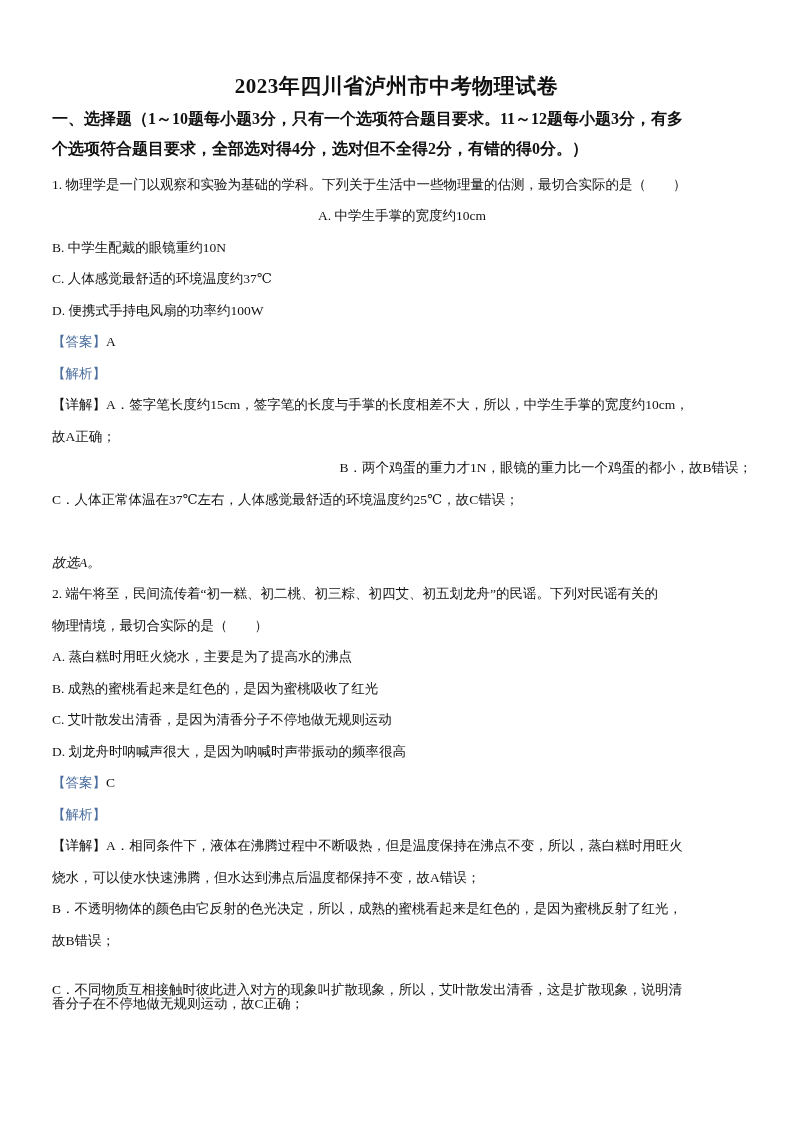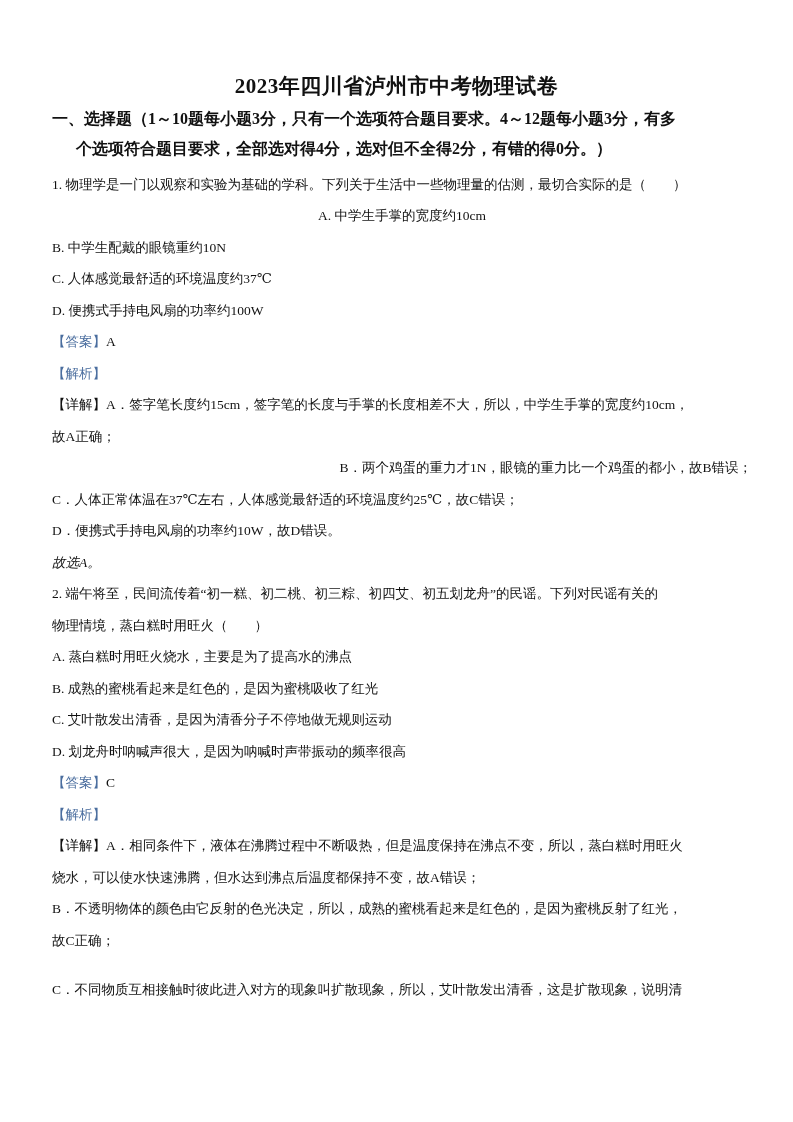--- a/index.html
+++ b/index.html
@@ -12,55 +12,55 @@
   .line { position: absolute; left: 52px; width: 700px; font-size: 13.5px; line-height: 18px; white-space: nowrap; }
   .tag { color: #4a6d9e; }
   .tagd { color: #111; }
 </style>
 </head>
 <body>
 
 <div class="page">
   <div class="title">2023年四川省泸州市中考物理试卷</div>
 
-  <div class="sec" style="top:109px;">一、选择题（1～10题每小题3分，只有一个选项符合题目要求。4～12题每小题3分，有多</div>
-  <div class="sec" style="top:139px;margin-left:24px;">个选项符合题目要求，全部选对得4分，选对但不全得2分，有错的得0分。）</div>
+  <div class="sec" style="top:109px;">一、选择题（1～10题每小题3分，只有一个选项符合题目要求。11～12题每小题3分，有多</div>
+  <div class="sec" style="top:139px;">个选项符合题目要求，全部选对得4分，选对但不全得2分，有错的得0分。）</div>
 
   <div class="line" style="top:176px;">1. 物理学是一门以观察和实验为基础的学科。下列关于生活中一些物理量的估测，最切合实际的是（　　）</div>
   <div class="line" style="top:207px;text-align:center;">A. 中学生手掌的宽度约10cm</div>
   <div class="line" style="top:239px;">B. 中学生配戴的眼镜重约10N</div>
   <div class="line" style="top:270px;">C. 人体感觉最舒适的环境温度约37℃</div>
   <div class="line" style="top:302px;">D. 便携式手持电风扇的功率约100W</div>
   <div class="line" style="top:333px;">
     <span class="tag">【答案】</span><span>A</span>
   </div>
   <div class="line" style="top:365px;">
     <span class="tag">【解析】</span>
   </div>
   <div class="line" style="top:396px;">
     <span class="tagd">【详解】</span><span>A．签字笔长度约15cm，签字笔的长度与手掌的长度相差不大，所以，中学生手掌的宽度约10cm，</span>
   </div>
   <div class="line" style="top:428px;">故A正确；</div>
   <div class="line" style="top:459px;text-align:right;">B．两个鸡蛋的重力才1N，眼镜的重力比一个鸡蛋的都小，故B错误；</div>
   <div class="line" style="top:491px;">C．人体正常体温在37℃左右，人体感觉最舒适的环境温度约25℃，故C错误；</div>
-  <div class="line" style="top:522px;">D．便携式手持电风扇的功率约10W，故D错误。</div>
   <div class="line" style="top:554px;font-style:italic;">故选A。</div>
 
   <div class="line" style="top:585px;">2. 端午将至，民间流传着“初一糕、初二桃、初三粽、初四艾、初五划龙舟”的民谣。下列对民谣有关的</div>
-  <div class="line" style="top:617px;">物理情境，蒸白糕时用旺火（　　）</div>
+  <div class="line" style="top:617px;">物理情境，最切合实际的是（　　）</div>
   <div class="line" style="top:648px;">A. 蒸白糕时用旺火烧水，主要是为了提高水的沸点</div>
   <div class="line" style="top:680px;">B. 成熟的蜜桃看起来是红色的，是因为蜜桃吸收了红光</div>
   <div class="line" style="top:711px;">C. 艾叶散发出清香，是因为清香分子不停地做无规则运动</div>
   <div class="line" style="top:743px;">D. 划龙舟时呐喊声很大，是因为呐喊时声带振动的频率很高</div>
   <div class="line" style="top:774px;">
     <span class="tag">【答案】</span><span>C</span>
   </div>
   <div class="line" style="top:806px;">
     <span class="tag">【解析】</span>
   </div>
   <div class="line" style="top:869px;">烧水，可以使水快速沸腾，但水达到沸点后温度都保持不变，故A错误；</div>
   <div class="line" style="top:837px;">
     <span class="tagd">【详解】</span><span>A．相同条件下，液体在沸腾过程中不断吸热，但是温度保持在沸点不变，所以，蒸白糕时用旺火</span>
   </div>
   <div class="line" style="top:900px;">B．不透明物体的颜色由它反射的色光决定，所以，成熟的蜜桃看起来是红色的，是因为蜜桃反射了红光，</div>
-  <div class="line" style="top:932px;">故C正确；</div>
+  <div class="line" style="top:932px;">故B错误；</div>
   <div class="line" style="top:963px;margin-top:18px;">C．不同物质互相接触时彼此进入对方的现象叫扩散现象，所以，艾叶散发出清香，这是扩散现象，说明清</div>
+  <div class="line" style="top:995px;">香分子在不停地做无规则运动，故C正确；</div>
 </div>
 
 </body></html>

